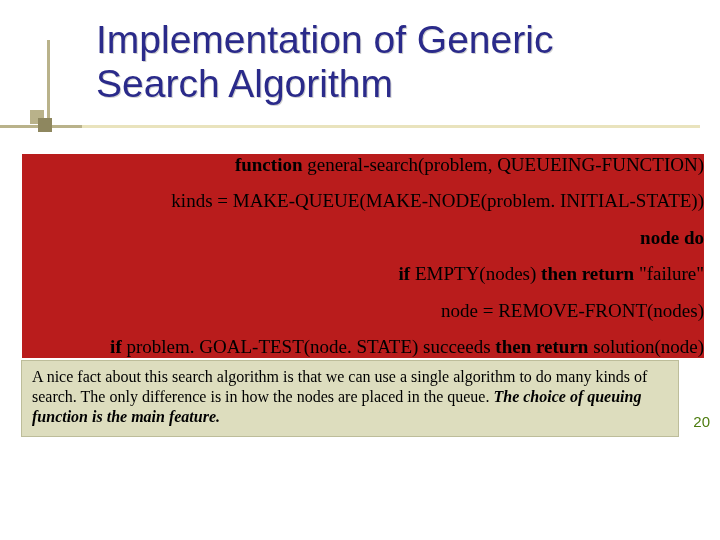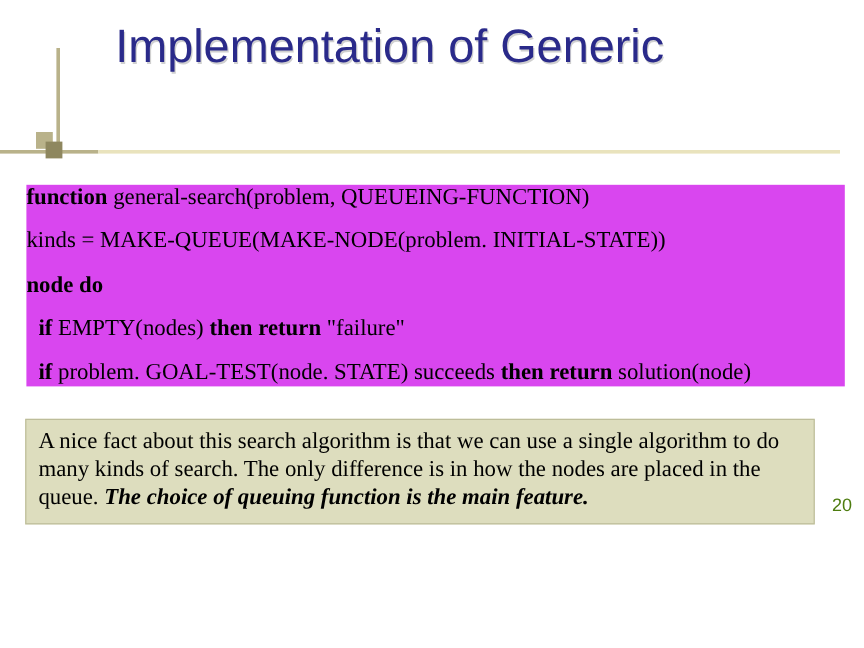--- a/index.html
+++ b/index.html
@@ -64,43 +64,44 @@
   .sq2 {
     position: absolute;
     left: 38px;
     top: 118px;
     width: 14px;
     height: 14px;
     background: #8e875f;
   }
   .code-block {
     margin: 14px 16px 0 22px;
-    background: #d946ef;
+    background: #b91c1c;
     position: relative;
+    text-align: right;
   }
   .code-line {
     font-size: 19px;
     line-height: 1.18;
     color: #000;
     margin: 0 0 14px 0;
     white-space: nowrap;
   }
   .ind1 { padding-left: 10px; }
   .ind2 { padding-left: 20px; }
   .bold { font-weight: bold; }
   .note-box {
     position: absolute;
     left: 21px;
     bottom: 23px;
     width: 658px;
     background: #ddddbe;
     border: 1px solid #bdbd9a;
     padding: 6px 10px 9px 10px;
     box-sizing: border-box;
-    font-size: 19px;
+    font-size: 16px;
     line-height: 1.25;
     color: #000;
     margin-top: 24px;
   }
   .note-emph {
     font-style: italic;
     font-weight: bold;
   }
   .page-num {
     position: absolute;
@@ -118,28 +119,30 @@
 
   <div class="deco-v"></div>
   <div class="deco-h1"></div>
   <div class="deco-h2"></div>
   <div class="sq1"></div>
   <div class="sq2"></div>
 
   <div class="title-area">
     <div class="title">
       <span>Implementation of Generic</span><br>
+      <span>Search Algorithm</span>
     </div>
   </div>
 
   <div class="code-block">
     <p class="code-line"><span class="bold">function</span><span> general-search(problem, QUEUEING-FUNCTION)</span></p>
     <p class="code-line">kinds = MAKE-QUEUE(MAKE-NODE(problem. INITIAL-STATE))</p>
     <p class="code-line"><span class="bold">node do</span></p>
     <p class="code-line ind1"><span class="bold">if</span><span> EMPTY(nodes) </span><span class="bold">then return</span><span> "failure"</span></p>
+    <p class="code-line ind2">node = REMOVE-FRONT(nodes)</p>
     <p class="code-line ind1"><span class="bold">if</span><span> problem. GOAL-TEST(node. STATE) succeeds </span><span class="bold">then return</span><span> solution(node)</span></p>
   </div>
 
   <div class="note-box">
     <span>A nice fact about this search algorithm is that we can use a single algorithm to do many kinds of search. The only difference is in how the nodes are placed in the queue. </span><span class="note-emph">The choice of queuing function is the main feature.</span>
   </div>
 
   <div class="page-num">20</div>
 </div>
 

